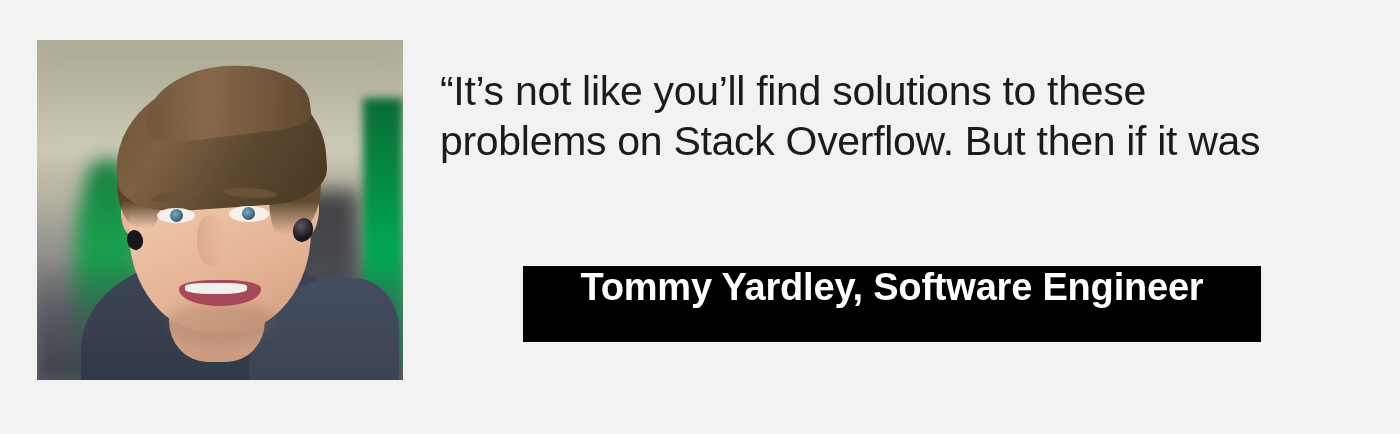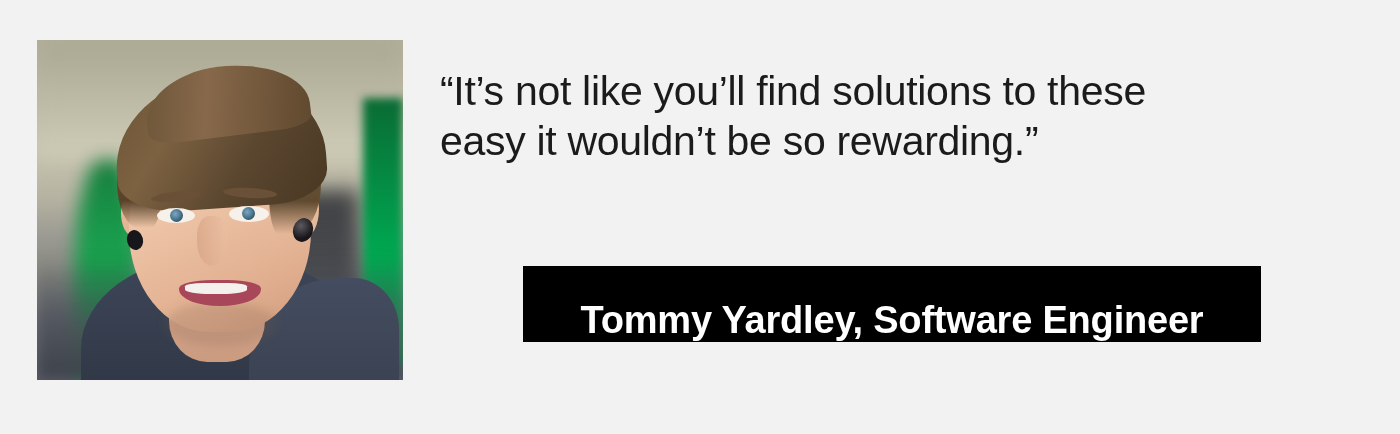--- a/index.html
+++ b/index.html
@@ -298,21 +298,21 @@
 
   
   .attribution-banner {
     position: absolute;
     left: 523px;
     top: 266px;
     width: 738px;
     height: 76px;
     background: #000000;
     display: flex;
-    align-items: flex-end;
+    align-items: flex-start;
     justify-content: center;
   }
   .attribution-text {
     font-family: "Liberation Sans", sans-serif;
     font-size: 38px;
     font-weight: 700;
     color: #ffffff;
     letter-spacing: -0.2px;
     white-space: nowrap;
   }
@@ -360,20 +360,20 @@
           <span class="teeth"></span>
         </div>
 
       <div class="plug-left"></div>
       <div class="plug-right"></div>
     </div>
   </div>
 
   <div class="quote-block">
     <p class="quote-text">“It’s not like you’ll find solutions to these</p>
-    <p class="quote-text">easy it wouldn’t be so rewarding.”</p>
+    <p class="quote-text">problems on Stack Overflow. But then if it was</p>
   </div>
 
   <div class="attribution-banner">
     <span class="attribution-text">Tommy Yardley, Software Engineer</span>
   </div>
 
 </div>
 
 </body></html>

